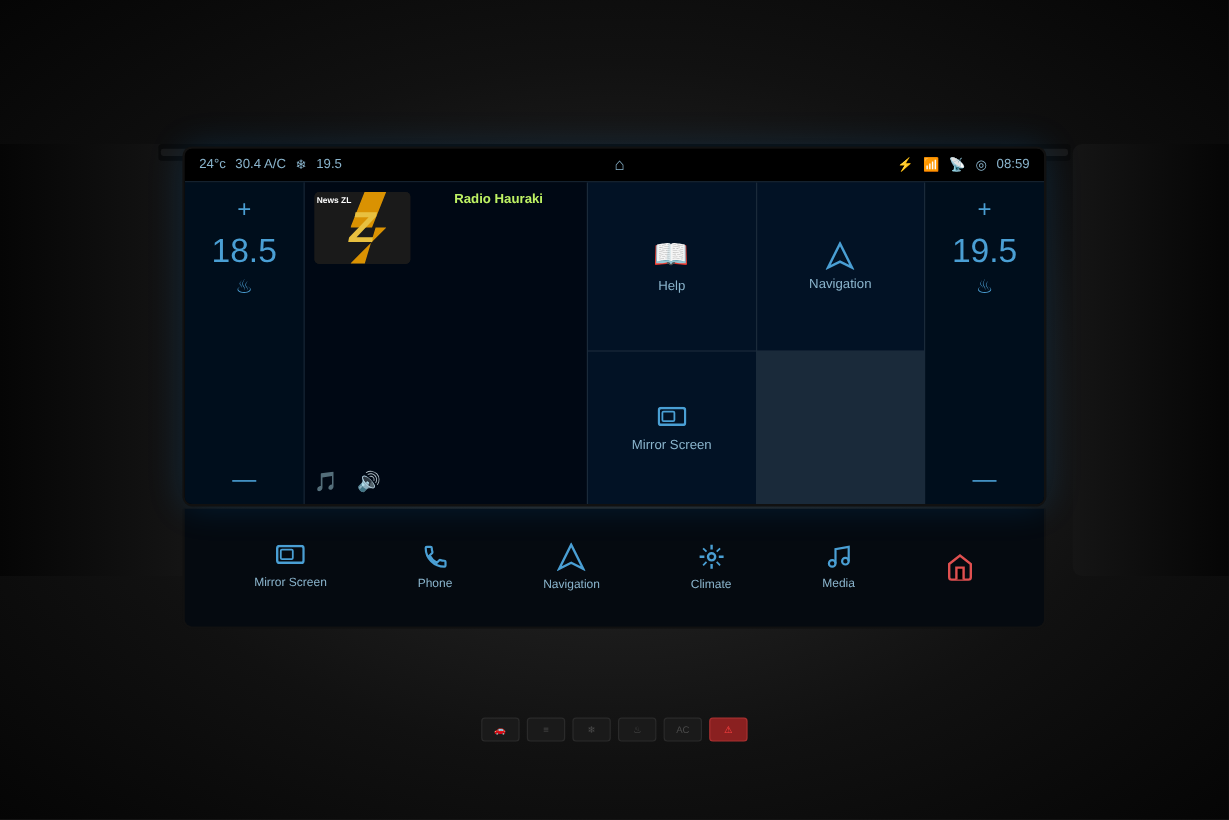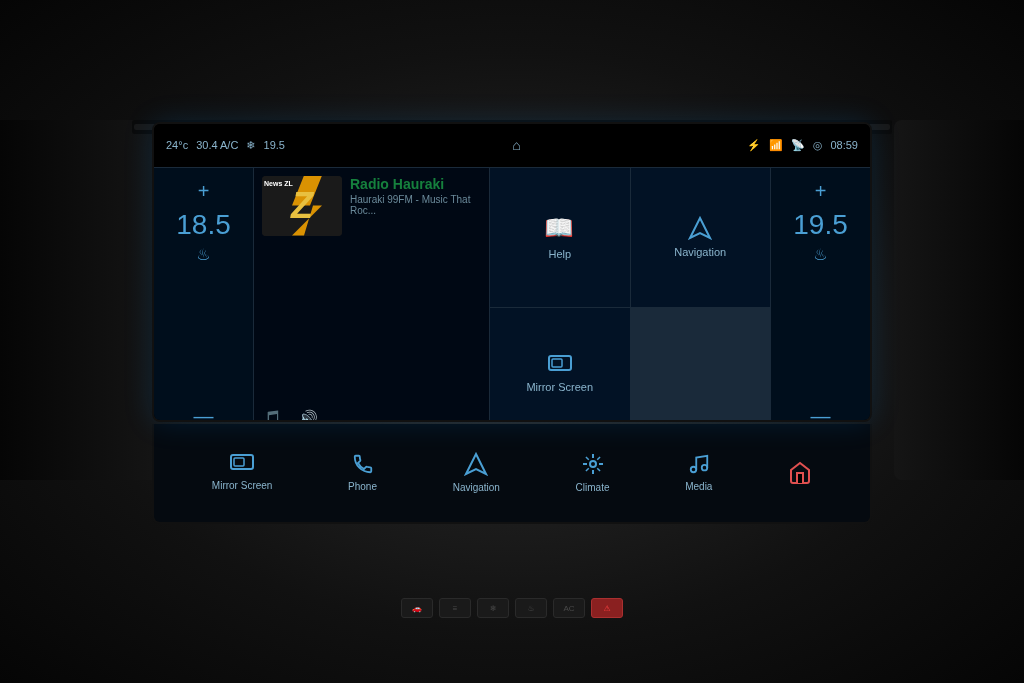--- a/index.html
+++ b/index.html
@@ -46,21 +46,21 @@
       background: #000;
       border-radius: 8px;
       border: 2px solid #111;
       box-shadow: 0 0 30px rgba(0,150,255,0.15), inset 0 0 20px rgba(0,0,0,0.8);
       overflow: hidden;
       position: relative;
     }
 
     
     .status-bar {
-      height: 44px;
+      height: 28px;
       background: rgba(0,0,0,0.9);
       display: flex;
       align-items: center;
       padding: 0 12px;
       justify-content: space-between;
       border-bottom: 1px solid #1a2a3a;
     }
 
     .status-left {
       display: flex;
@@ -197,24 +197,25 @@
       font-size: 7px;
       font-weight: bold;
       z-index: 3;
     }
 
     .radio-info {
       flex: 1;
     }
 
     .radio-name {
-      color: #15803d;
-      font-size: 14px;
+      color: #bef264;
+      font-size: 11px;
       font-weight: bold;
       margin-bottom: 2px;
+      text-align: center;
     }
 
     .radio-subtitle {
       color: #6a8a9a;
       font-size: 10px;
     }
 
     .media-controls {
       display: flex;
       align-items: center;
@@ -430,21 +431,20 @@
           <div class="radio-display">
             <div class="radio-logo">
               <div class="z-logo-bg">
                 <span class="z-letter">Z</span>
                 <div class="lightning-overlay"></div>
                 <span class="news-label">News ZL</span>
               </div>
             </div>
             <div class="radio-info">
               <div class="radio-name">Radio Hauraki</div>
-              <div class="radio-subtitle">Hauraki 99FM - Music That Roc...</div>
             </div>
           </div>
           <div class="media-controls">
             <span class="media-btn">🎵</span>
             <span class="media-btn">🔊</span>
           </div>
         </div>
 
         <div class="apps-grid">
 

